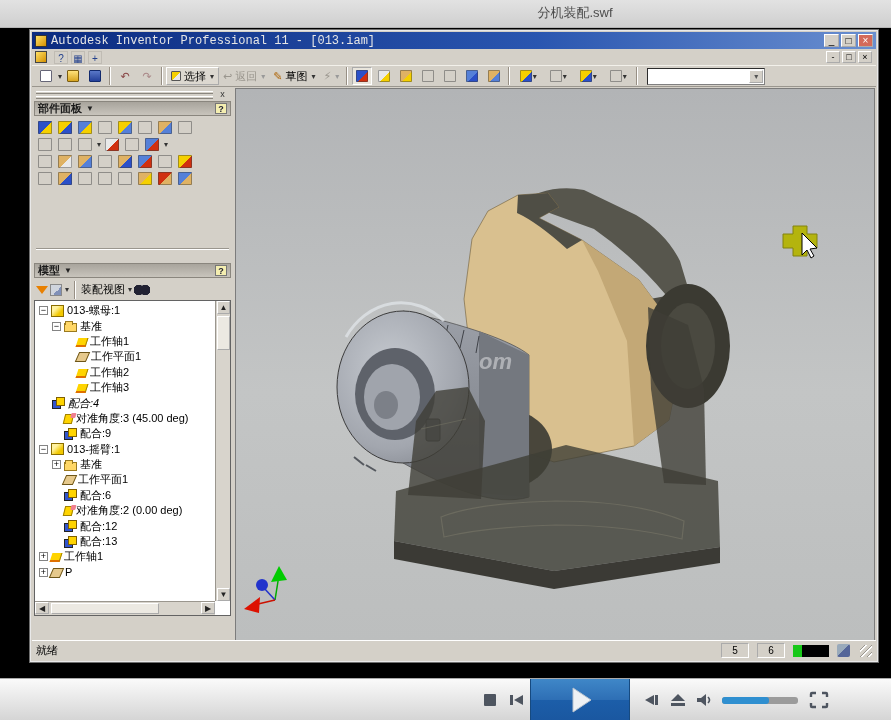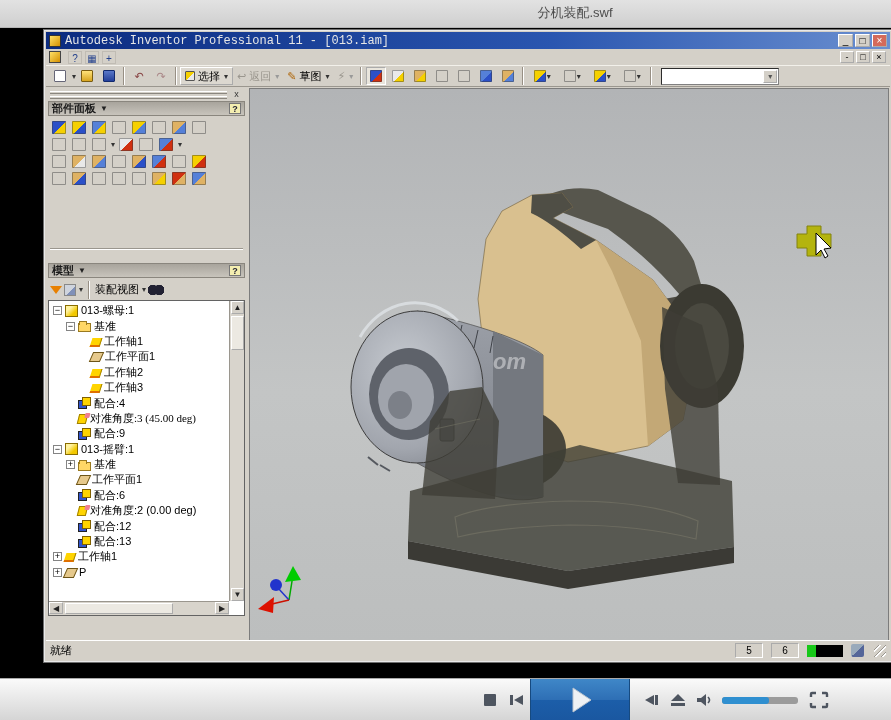--- a/index.html
+++ b/index.html
@@ -6,21 +6,21 @@
   html,body { width:891px; height:720px; background:#000; overflow:hidden;
     font-family:"Liberation Sans","DejaVu Sans",sans-serif; }
 
   
   #topbar { position:absolute; left:0; top:0; width:891px; height:28px;
     background:linear-gradient(180deg,#e2e2e2,#cfcfcf); border-bottom:1px solid #b5b5b5; }
   #topbar .ttl { position:absolute; left:260px; top:4px; width:630px; text-align:center;
     font-size:13px; color:#4d4d4d; }
 
   
-  #iw { position:absolute; left:44px; top:30px; width:848px; height:632px;
+  #iw { position:absolute; left:30px; top:30px; width:848px; height:632px;
     background:#d4d0c8; border:1px solid #e9e9e9; outline:1px solid #6e6e6e; }
 
   
   #titlebar { position:absolute; left:1px; top:1px; right:1px; height:17px;
     background:linear-gradient(90deg,#0b2b80,#2a56b0 60%,#6a8fd0); display:flex; align-items:center; }
   #titlebar .appicon { width:12px; height:12px; margin:0 4px 0 3px;
     background:linear-gradient(135deg,#ffe066,#d49000); border:1px solid #333; }
   #titlebar .ttext { color:#e6e6e6; font-family:"Liberation Mono","DejaVu Sans Mono",monospace;
     font-size:12px; white-space:nowrap; letter-spacing:0; }
   #titlebar .wbtns { margin-left:auto; display:flex; gap:2px; padding-right:3px; }
@@ -427,26 +427,26 @@
           <div class="trow" style="padding-left: 29px;">
             <span class="exp hid"></span>
             <span class="ti ti-axis"></span>
             <span class="tlabel">工作轴2</span>
           </div>
           <div class="trow" style="padding-left: 29px;">
             <span class="exp hid"></span>
             <span class="ti ti-axis"></span>
             <span class="tlabel">工作轴3</span>
           </div>
-          <div class="trow" style="padding-left: 16px;">
+          <div class="trow" style="padding-left: 4px; font-style: italic;">
             <span class="exp hid"></span>
             <span class="ti ti-mate"></span>
             <span class="tlabel">配合:4</span>
           </div>
-          <div class="trow" style="padding-left: 16px; font-family: Liberation Serif, serif;">
+          <div class="trow" style="padding-left: 16px;">
             <span class="exp hid"></span>
             <span class="ti ti-angle"></span>
             <span class="tlabel">对准角度:3 (45.00 deg)</span>
           </div>
           <div class="trow" style="padding-left: 16px;">
             <span class="exp hid"></span>
             <span class="ti ti-mate"></span>
             <span class="tlabel">配合:9</span>
           </div>
           <div class="trow" style="padding-left: 3px;">

